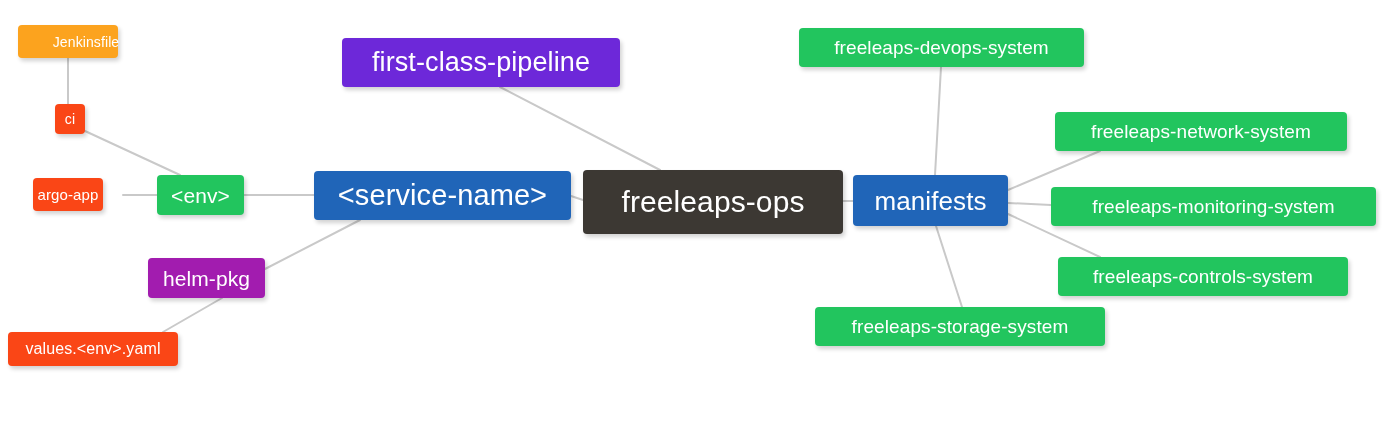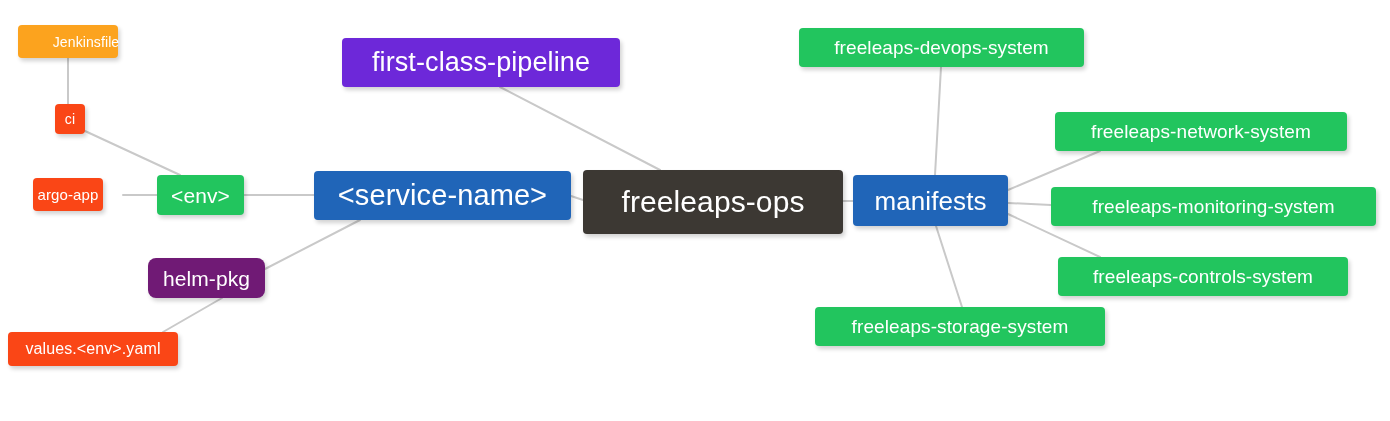--- a/index.html
+++ b/index.html
@@ -69,21 +69,21 @@
       </div>
       <div class="node" style="left: 55px; top: 104px; width: 30px; height: 30px; background: rgb(250, 70, 22); font-size: 14px; align-items: center;">
         <span class="node-label">ci</span>
       </div>
       <div class="node" style="left: 33px; top: 178px; width: 70px; height: 33px; background: rgb(250, 70, 22); font-size: 15px;">
         <span class="node-label">argo-app</span>
       </div>
       <div class="node" style="left: 157px; top: 175px; width: 87px; height: 40px; background: rgb(34, 197, 94); font-size: 21px;">
         <span class="node-label">&lt;env&gt;</span>
       </div>
-      <div class="node" style="left: 148px; top: 258px; width: 117px; height: 40px; background: #701a75; font-size: 21px; border-radius: 8px;">
+      <div class="node" style="left: 148px; top: 258px; width: 117px; height: 40px; background: #a21caf; font-size: 21px;">
         <span class="node-label">helm-pkg</span>
       </div>
       <div class="node" style="left: 8px; top: 332px; width: 170px; height: 34px; background: rgb(250, 70, 22); font-size: 16px;">
         <span class="node-label">values.&lt;env&gt;.yaml</span>
       </div>
       <div class="node" style="left: 314px; top: 38px; width: 278px; height: 49px; background: #6d28d9; font-size: 27px; margin-left: 28px;">
         <span class="node-label">first-class-pipeline</span>
       </div>
       <div class="node" style="left: 314px; top: 171px; width: 257px; height: 49px; background: rgb(32, 101, 184); font-size: 29px;">
         <span class="node-label">&lt;service-name&gt;</span>

